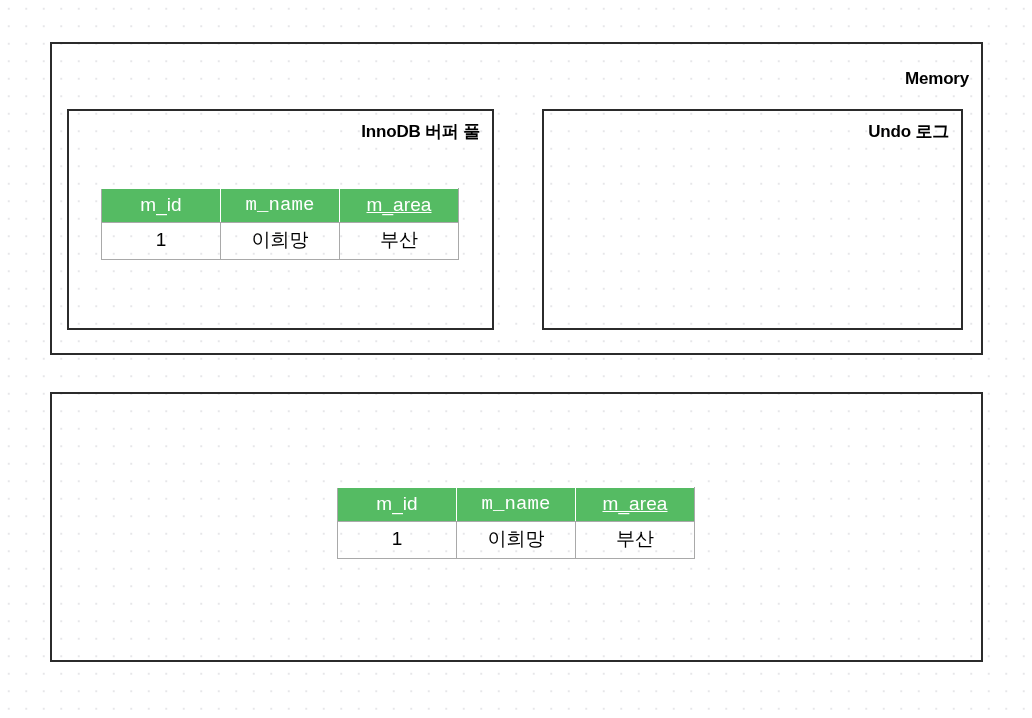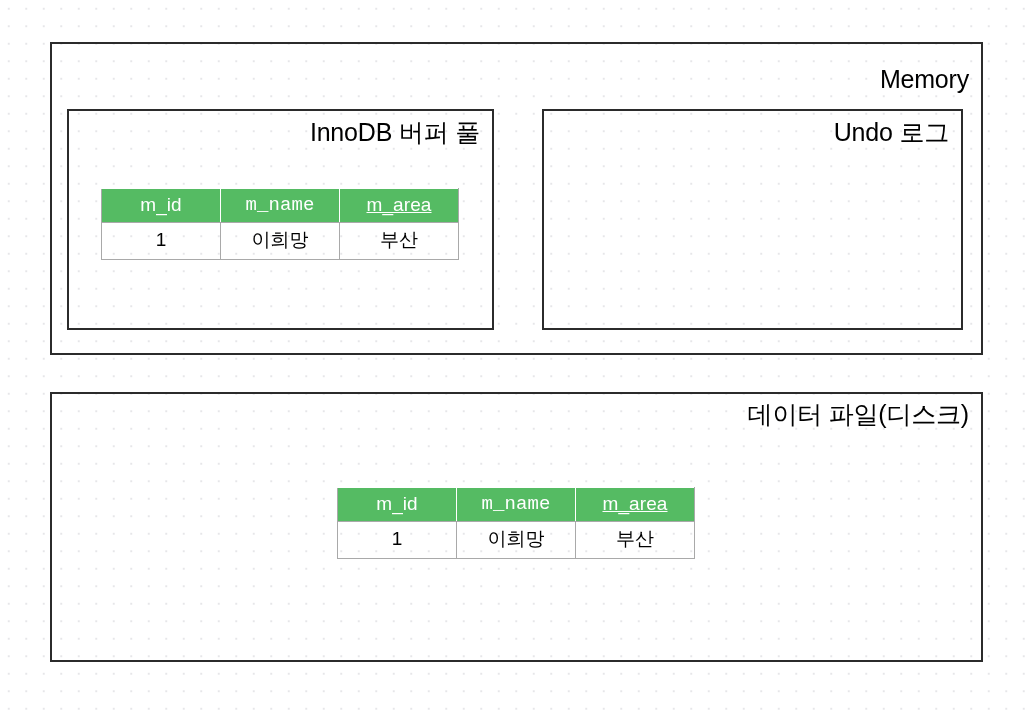--- a/index.html
+++ b/index.html
@@ -29,25 +29,25 @@
   .box {
     position: absolute;
     border: 2px solid #2b2b2b;
     background: transparent;
     box-sizing: border-box;
   }
 
   .box-title {
     position: absolute;
     right: 14px;
-    font-size: 25px;
+    font-size: 17px;
     line-height: 30px;
     color: #000000;
     white-space: nowrap;
-    font-weight: 400;
+    font-weight: 700;
     letter-spacing: -0.2px;
   }
 
   #memory-box        { left: 50px;  top: 42px;  width: 933px; height: 313px; }
   #memory-title      { top: 64px;   right: 0px; }
 
   #innodb-box        { left: 67px;  top: 109px; width: 427px; height: 221px; }
   #innodb-title      { top: 117px;  right: 0px; }
 
   #undo-box          { left: 542px; top: 109px; width: 421px; height: 221px; }
@@ -121,21 +121,20 @@
         <td>이희망</td>
         <td>부산</td>
       </tr>
     </tbody>
   </table>
 
   <div class="box" id="undo-box"></div>
   <div class="box-title" id="undo-title" style="right: 83px;">Undo 로그</div>
 
   <div class="box" id="datafile-box"></div>
-  <div class="box-title" id="datafile-title" style="right: 63px;">데이터 파일(디스크)</div>
 
   <table class="record-table" id="data-file-table">
     <thead>
       <tr>
         <th class="col-id">m_id</th>
         <th class="col-name">m_name</th>
         <th class="col-area">m_area</th>
       </tr>
     </thead>
     <tbody>

